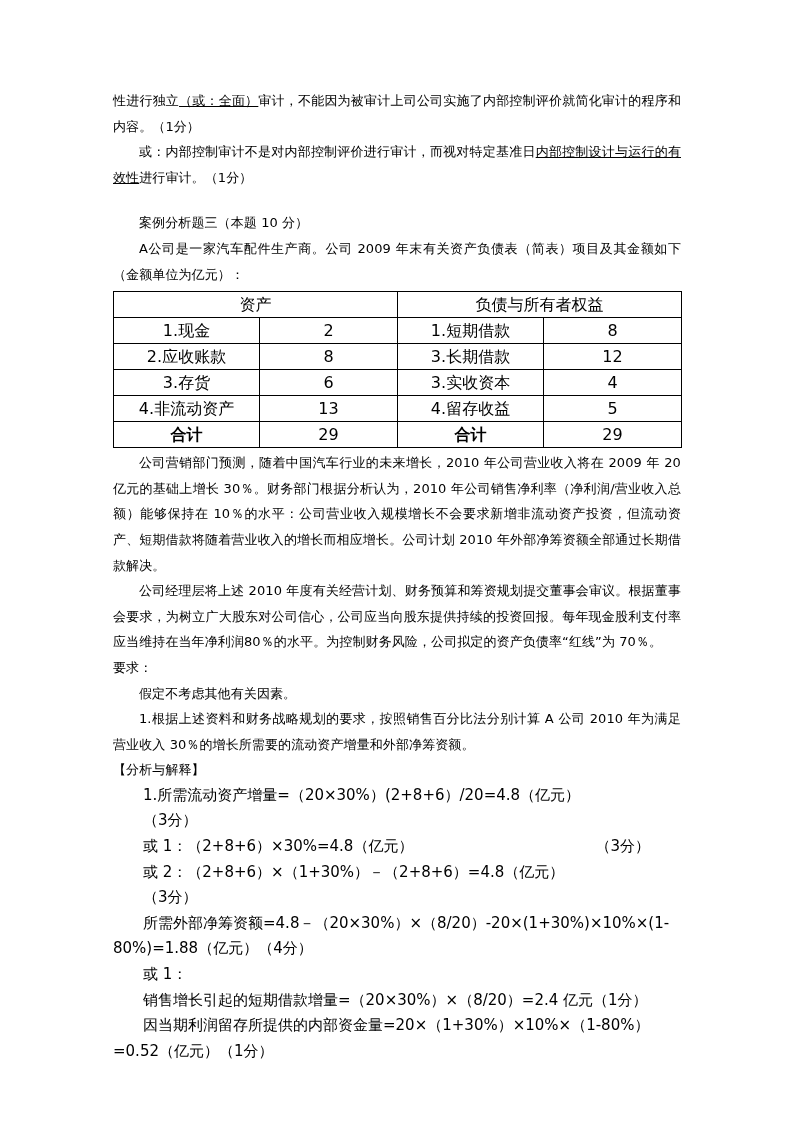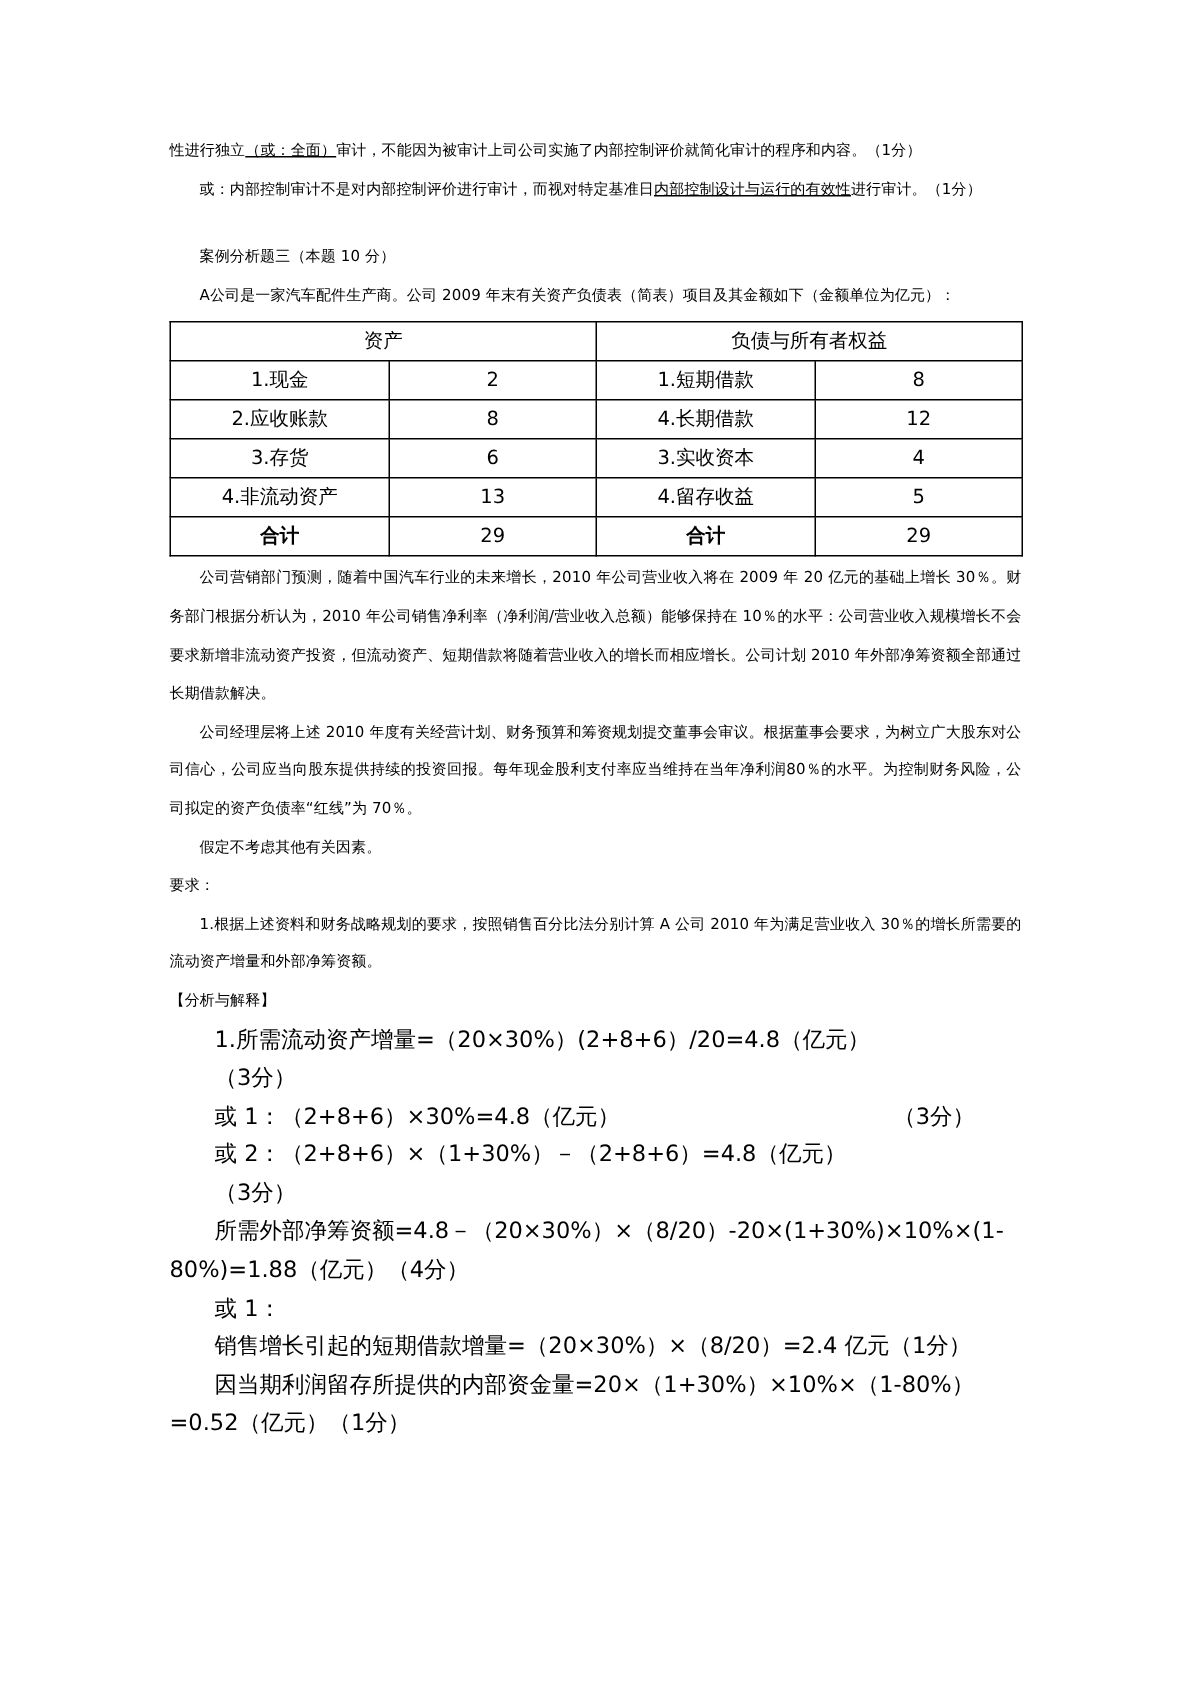--- a/index.html
+++ b/index.html
@@ -18,21 +18,21 @@
     margin: 0 auto;
     overflow: hidden;
   }
   .content {
     position: absolute;
     left: 113px;
     top: 88px;
     width: 568px;
   }
   .para {
-    font-size: 10px;
+    font-size: 13px;
     line-height: 25.6px;
     color: #000000;
     text-align: justify;
     text-justify: inter-ideograph;
     margin: 0;
     letter-spacing: 0.1px;
   }
   .indent {
     text-indent: 2em;
   }
@@ -41,21 +41,21 @@
 
   
   table.bs {
     border-collapse: collapse;
     width: 568px;
     margin: 4px 0 2px 0;
     table-layout: fixed;
   }
   table.bs td {
     border: 1px solid #000000;
-    font-size: 13px;
+    font-size: 16px;
     line-height: 18px;
     height: 23px;
     padding: 1px 4px;
     color: #000;
   }
   td.hdr {
     text-align: center;
   }
   td.lbl {
     text-align: center;
@@ -118,21 +118,21 @@
         </tr>
         <tr>
           <td class="lbl">1.现金</td>
           <td class="num">2</td>
           <td class="lbl">1.短期借款</td>
           <td class="num">8</td>
         </tr>
         <tr>
           <td class="lbl">2.应收账款</td>
           <td class="num">8</td>
-          <td class="lbl">4.长期借款</td>
+          <td class="lbl">3.长期借款</td>
           <td class="num">12</td>
         </tr>
         <tr>
           <td class="lbl">3.存货</td>
           <td class="num">6</td>
           <td class="lbl">3.实收资本</td>
           <td class="num">4</td>
         </tr>
         <tr>
           <td class="lbl">4.非流动资产</td>
@@ -146,23 +146,23 @@
           <td class="tot">合计</td>
           <td class="num">29</td>
         </tr>
       </tbody>
     </table>
 
     <p class="para indent">公司营销部门预测，随着中国汽车行业的未来增长，2010 年公司营业收入将在 2009 年 20 亿元的基础上增长 30％。财务部门根据分析认为，2010 年公司销售净利率（净利润/营业收入总额）能够保持在 10％的水平：公司营业收入规模增长不会要求新增非流动资产投资，但流动资产、短期借款将随着营业收入的增长而相应增长。公司计划 2010 年外部净筹资额全部通过长期借款解决。</p>
 
     <p class="para indent">公司经理层将上述 2010 年度有关经营计划、财务预算和筹资规划提交董事会审议。根据董事会要求，为树立广大股东对公司信心，公司应当向股东提供持续的投资回报。每年现金股利支付率应当维持在当年净利润80％的水平。为控制财务风险，公司拟定的资产负债率“红线”为 70％。</p>
 
+    <p class="para">要求：</p>
+
     <p class="para indent">假定不考虑其他有关因素。</p>
-
-    <p class="para">要求：</p>
 
     <p class="para indent">1.根据上述资料和财务战略规划的要求，按照销售百分比法分别计算 A 公司 2010 年为满足营业收入 30％的增长所需要的流动资产增量和外部净筹资额。</p>
 
 
     <p class="para">【分析与解释】</p>
 
     <p class="fline ind"><span>1.所需流动资产增量=（20×30%）(2+8+6）/20=4.8（亿元）</span><span class="sp-lg"></span><span class="pts">（3分）</span></p>
 
     <p class="fline ind"><span>或 1：（2+8+6）×30%=4.8（亿元）</span><span class="sp-lg" style="width:152px"></span><span class="pts">（3分）</span></p>
 

